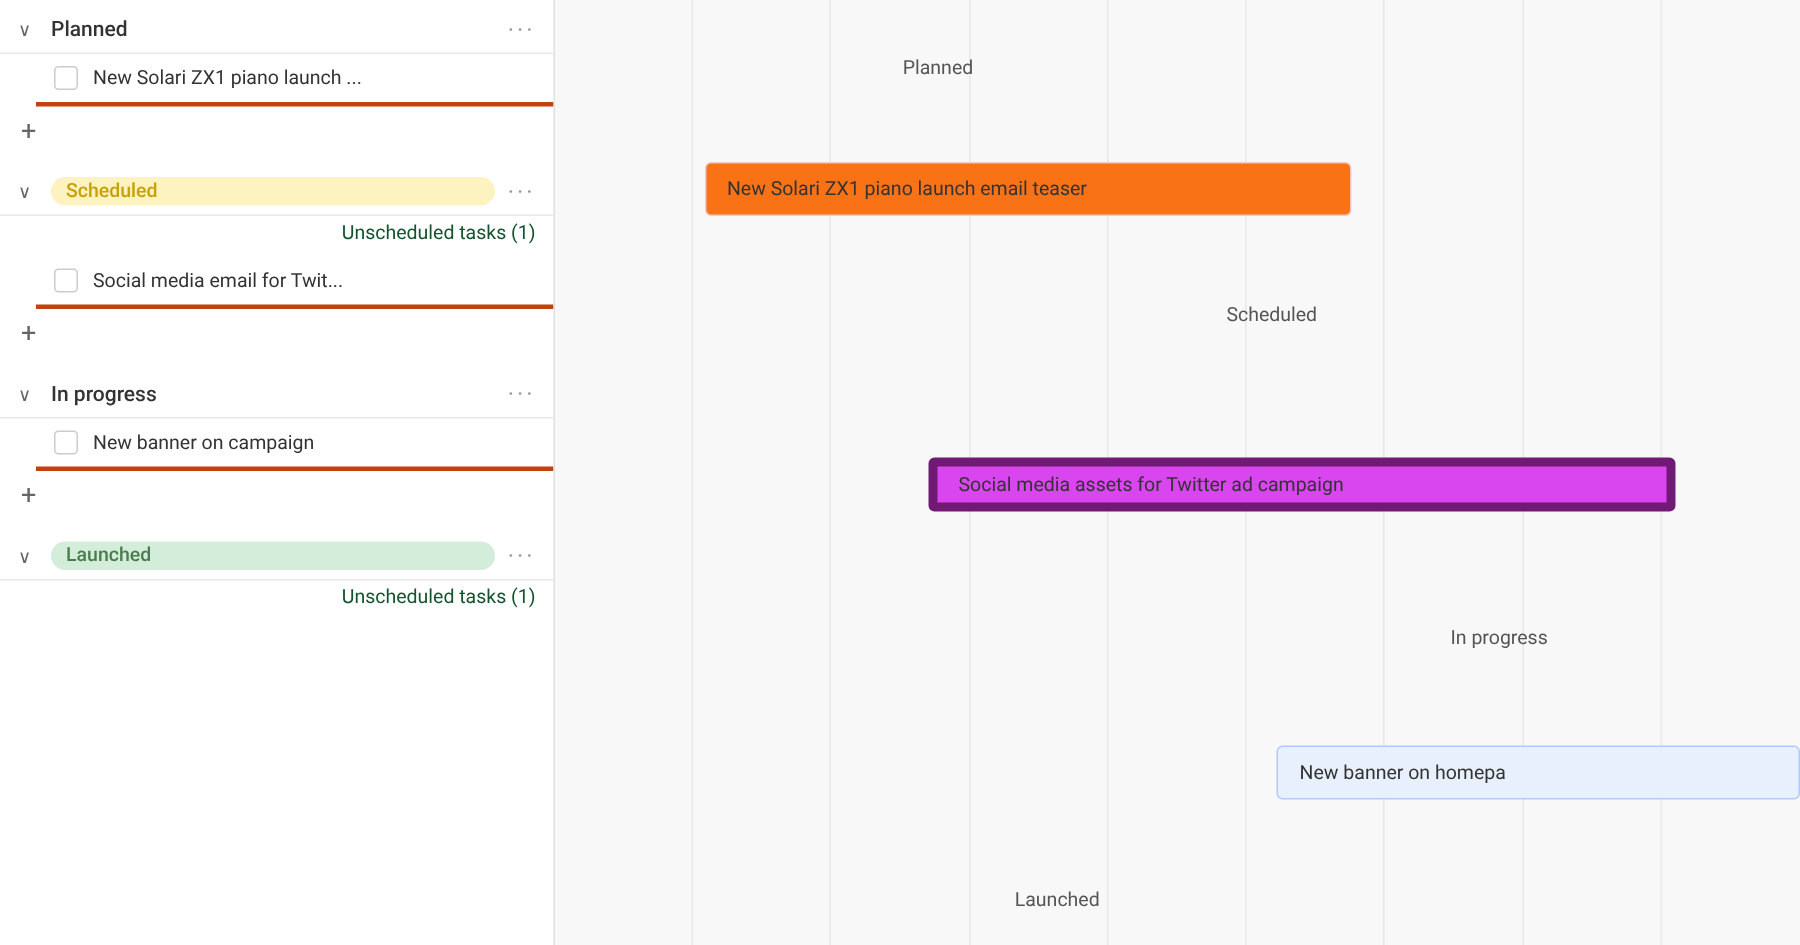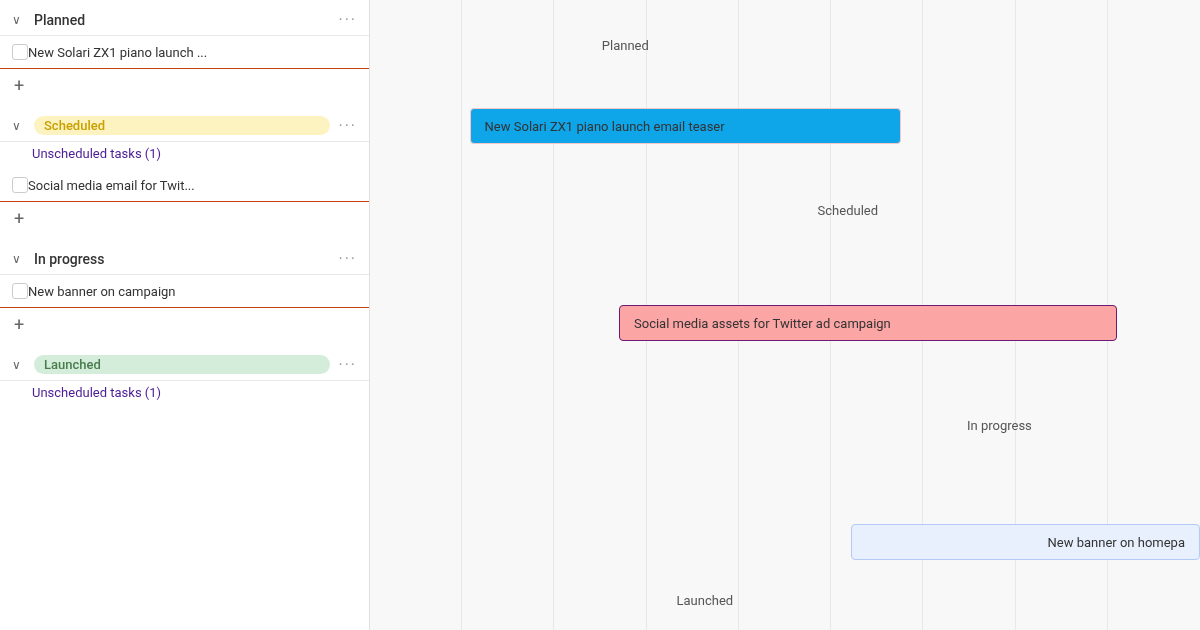--- a/index.html
+++ b/index.html
@@ -43,32 +43,35 @@
     .section-header .label.yellow { color: #c8a000; background: #fdf3c0; padding: 2px 10px; border-radius: 20px; font-size: 13px; }
     .section-header .label.green { color: #4a7c4e; background: #d4edda; padding: 2px 10px; border-radius: 20px; font-size: 13px; }
     .section-header .label.plain { color: #333; }
     .section-header .dots {
       color: #999;
       font-size: 16px;
       letter-spacing: 2px;
     }
 
     .unscheduled-link {
-      color: #4c1d95;
+      color: #14532d;
       font-size: 13px;
       padding: 4px 12px 8px 32px;
       cursor: pointer;
       display: block;
+      text-align: right;
     }
 
     .task-item {
       display: flex;
       align-items: center;
       padding: 8px 12px;
-      border-bottom: 1px solid #c2410c;
+      gap: 10px;
+      border-bottom: 3px solid #c2410c;
+      margin-left: 24px;
     }
     .task-item .checkbox {
       width: 16px;
       height: 16px;
       border: 1px solid #ccc;
       border-radius: 3px;
       background: #fff;
       flex-shrink: 0;
     }
     .task-item .task-label {
@@ -137,26 +140,26 @@
       display: flex;
       align-items: center;
       padding: 0 14px;
       font-size: 13px;
       color: #333;
       white-space: nowrap;
       overflow: hidden;
     }
 
     .gantt-bar.pink {
-      background: #0ea5e9;
+      background: #f97316;
       border: 1px solid #f5c6c6;
     }
     .gantt-bar.yellow {
-      background: #fca5a5;
-      border: 1px solid #701a75;
+      background: #d946ef;
+      border: 6px solid #701a75;
     }
     .gantt-bar.blue {
       background: #e8f0fe;
       border: 1px solid #b3c9f7;
     }
   </style>
 </head>
 <body>
 
 <div class="left-panel">
@@ -240,19 +243,19 @@
     </div>
 
     <div class="gantt-bar pink" style="top: 108px; left: 12%; width: 52%;">
       <span>New Solari ZX1 piano launch email teaser</span>
     </div>
 
     <div class="gantt-bar yellow" style="top: 305px; left: 30%; width: 60%;">
       <span>Social media assets for Twitter ad campaign</span>
     </div>
 
-    <div class="gantt-bar blue" style="top: 524px; left: 58%; width: 42%; justify-content: flex-end;">
+    <div class="gantt-bar blue" style="top: 497px; left: 58%; width: 42%;">
       <span>New banner on homepa</span>
     </div>
 
   </div>
 
 </div>
 
 </body></html>

